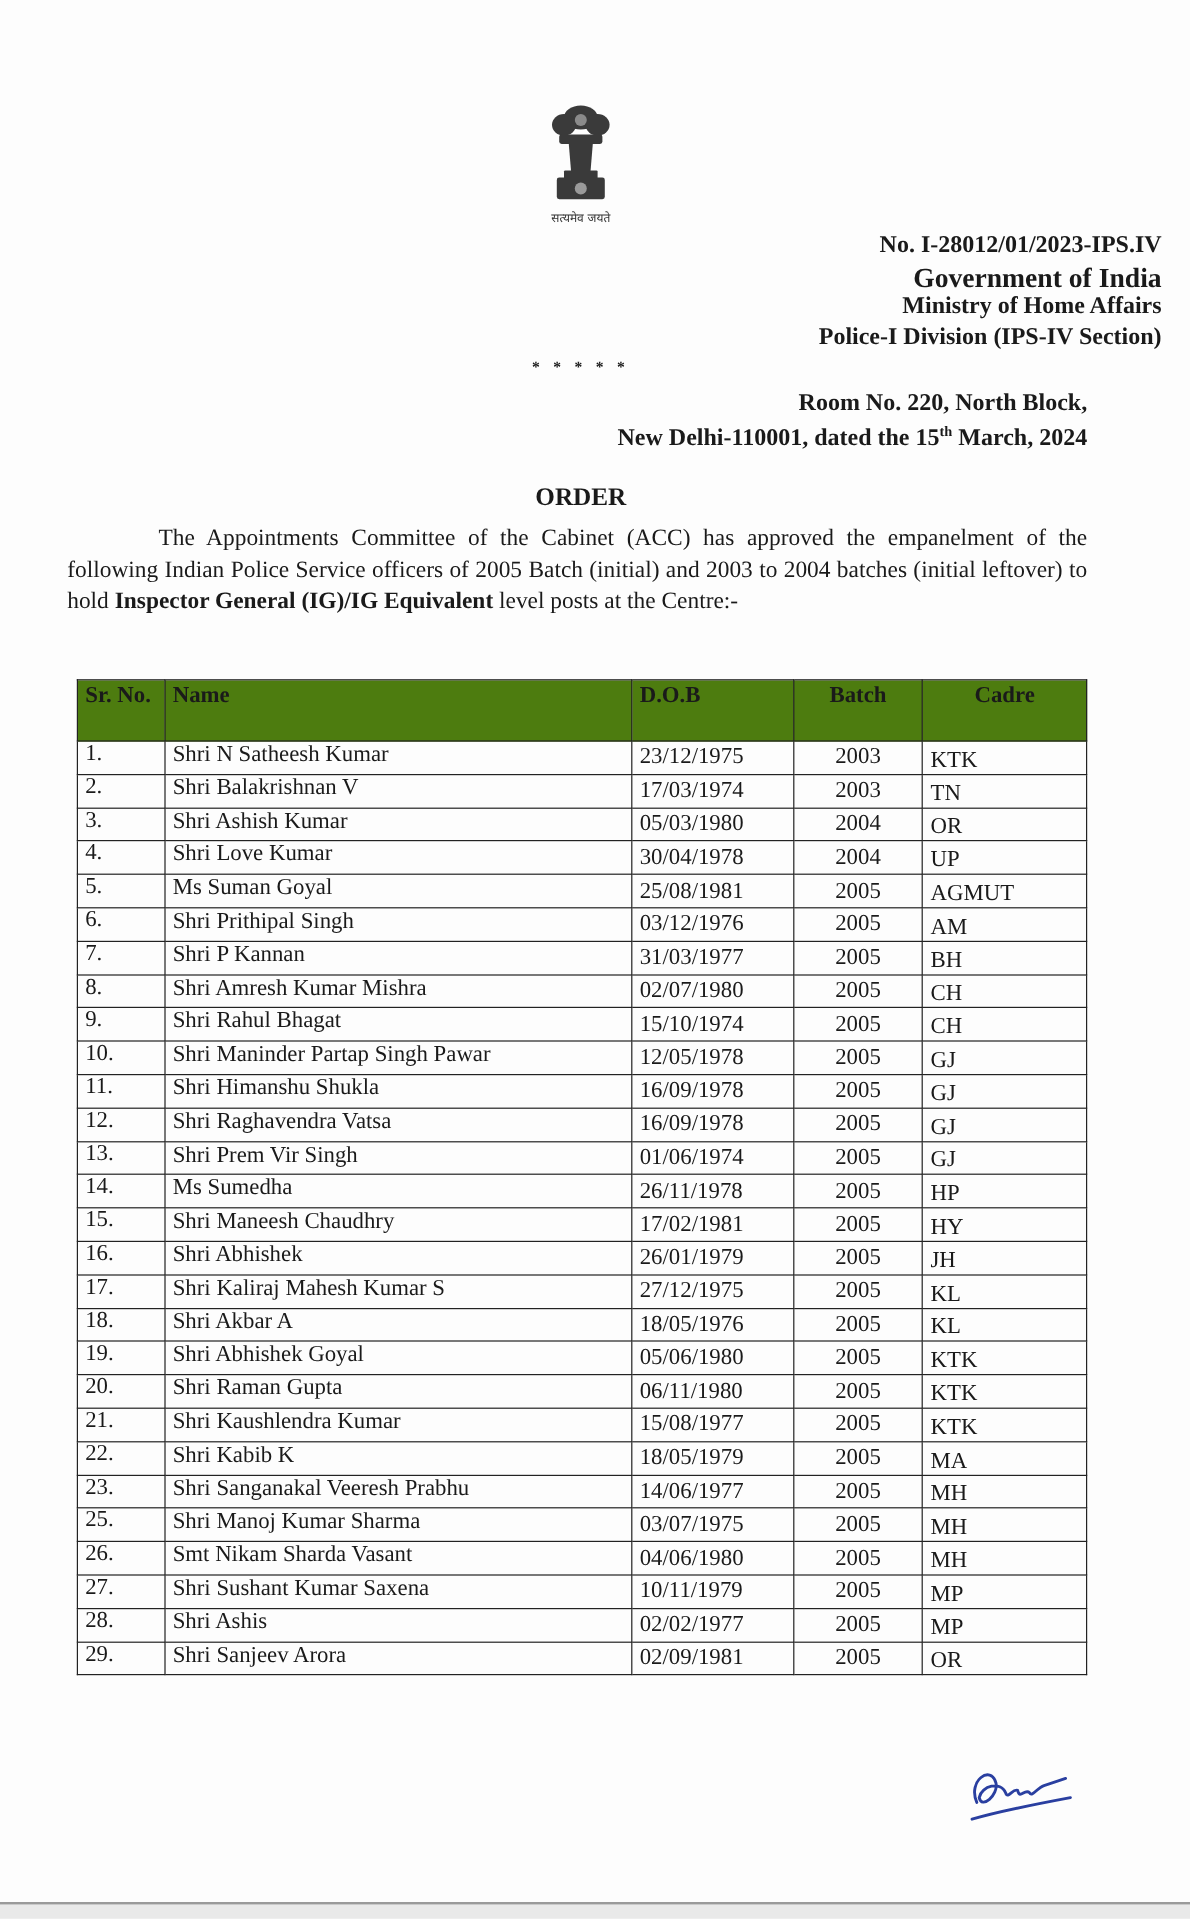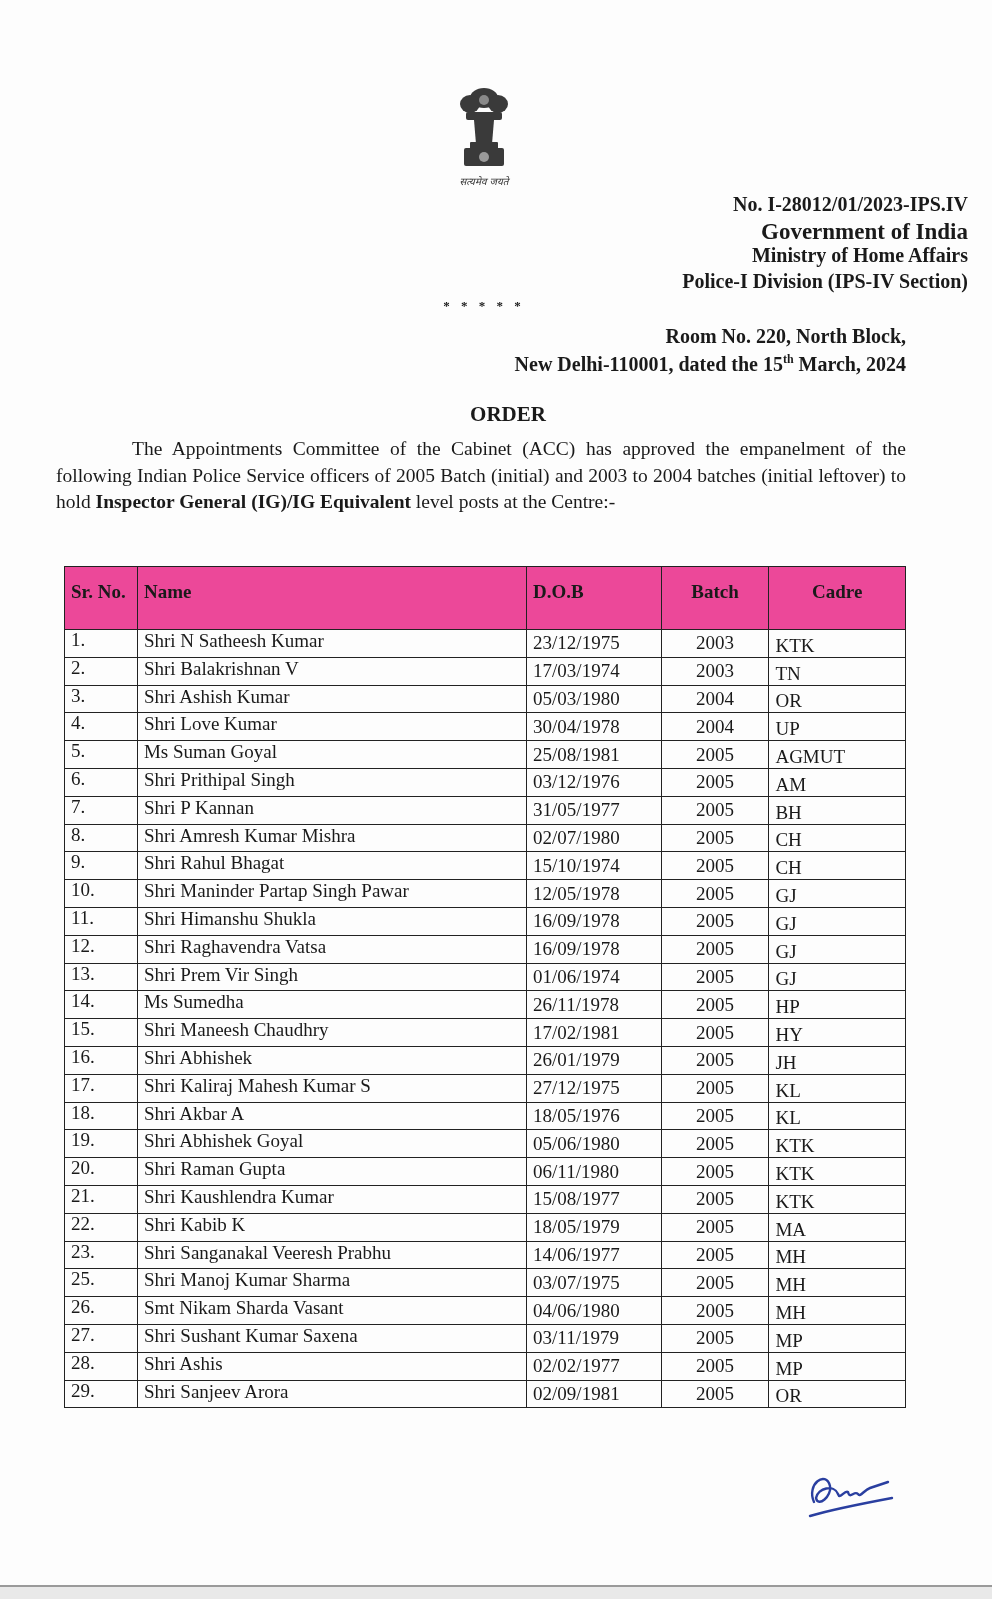--- a/index.html
+++ b/index.html
@@ -3,38 +3,38 @@
 <meta charset="utf-8">
 <style>
   html, body { margin: 0; padding: 0; }
   body {
     width: 992px; height: 1599px; background: #ffffff; position: relative; overflow: hidden;
     font-family: "Liberation Serif", "DejaVu Serif", serif; color: #1a1a1a;
   }
   .page { position: absolute; left: 0; top: 0; width: 992px; height: 1585px; background: #fdfdfd; }
   .page-bottom { position: absolute; left: 0; top: 1585px; width: 992px; height: 14px; background: #e9e9e9; border-top: 2px solid #9a9a9a; }
   .emblem { position: absolute; left: 452px; top: 84px; width: 64px; height: 92px; }
-  .motto { position: absolute; left: 400px; top: 174px; width: 168px; text-align: center; font-size: 10px; font-family: "DejaVu Sans", sans-serif; color: #333; font-style: italic; }
+  .motto { position: absolute; left: 400px; top: 174px; width: 168px; text-align: center; font-size: 10px; font-family: "DejaVu Sans", sans-serif; color: #333; }
   .header-line { position: absolute; left: 0; width: 968px; text-align: right; font-weight: bold; font-size: 20px; }
   .h1 { top: 193px; }
   .h2 { top: 219px; font-size: 23px; }
   .h3 { top: 244px; }
   .h4 { top: 270px; }
   .stars { position: absolute; top: 298px; left: 0; width: 968px; text-align: center; font-size: 13px; letter-spacing: 4px; font-weight: bold; }
   .addr { position: absolute; right: 86px; text-align: right; font-weight: bold; font-size: 20px; white-space: nowrap; }
   .addr1 { top: 325px; }
   .addr2 { top: 352px; }
   .addr2 sup { font-size: 12px; }
-  .order-title { position: absolute; top: 402px; left: 0; width: 968px; text-align: center; font-weight: bold; font-size: 21px; padding-left: 24px; }
+  .order-title { position: absolute; top: 402px; left: 0; width: 968px; text-align: center; font-weight: bold; font-size: 21px; }
   .body-para { position: absolute; top: 436px; left: 56px; width: 850px; font-size: 19.5px; line-height: 26.5px; text-align: justify; }
   .body-para .indent { display: inline-block; width: 76px; }
   .body-para b { font-weight: bold; }
   table.officers { position: absolute; left: 64px; top: 566px; width: 842px; border-collapse: collapse; font-size: 19px; }
   table.officers th, table.officers td { border: 1.5px solid #222; padding: 0 6px; height: 26.8px; }
-  table.officers th { background: #ec4899; font-weight: bold; vertical-align: top; height: 48px; padding-top: 14px; }
+  table.officers th { background: #4d7c0f; font-weight: bold; vertical-align: top; height: 48px; padding-top: 2px; }
   .col-sr { width: 58px; text-align: left; }
   .col-name { width: 366px; text-align: left; }
   .col-dob { width: 118px; text-align: left; }
   .col-batch { width: 92px; text-align: center; }
   .col-cadre { width: 120px; }
   td.col-sr { line-height: 1; vertical-align: top; padding-top: 2px; }
   td.col-name { vertical-align: top; padding-top: 2px; }
   td.col-dob, td.col-batch { vertical-align: middle; }
   td.col-cadre { vertical-align: bottom; padding-bottom: 1px; }
   .signature { position: absolute; left: 800px; top: 1464px; width: 100px; height: 60px; }
@@ -121,21 +121,21 @@
         <tr>
           <td class="col-sr">6.</td>
           <td class="col-name">Shri Prithipal Singh</td>
           <td class="col-dob">03/12/1976</td>
           <td class="col-batch">2005</td>
           <td class="col-cadre">AM</td>
         </tr>
         <tr>
           <td class="col-sr">7.</td>
           <td class="col-name">Shri P Kannan</td>
-          <td class="col-dob">31/05/1977</td>
+          <td class="col-dob">31/03/1977</td>
           <td class="col-batch">2005</td>
           <td class="col-cadre">BH</td>
         </tr>
         <tr>
           <td class="col-sr">8.</td>
           <td class="col-name">Shri Amresh Kumar Mishra</td>
           <td class="col-dob">02/07/1980</td>
           <td class="col-batch">2005</td>
           <td class="col-cadre">CH</td>
         </tr>
@@ -254,21 +254,21 @@
         <tr>
           <td class="col-sr">26.</td>
           <td class="col-name">Smt Nikam Sharda Vasant</td>
           <td class="col-dob">04/06/1980</td>
           <td class="col-batch">2005</td>
           <td class="col-cadre">MH</td>
         </tr>
         <tr>
           <td class="col-sr">27.</td>
           <td class="col-name">Shri Sushant Kumar Saxena</td>
-          <td class="col-dob">03/11/1979</td>
+          <td class="col-dob">10/11/1979</td>
           <td class="col-batch">2005</td>
           <td class="col-cadre">MP</td>
         </tr>
         <tr>
           <td class="col-sr">28.</td>
           <td class="col-name">Shri Ashis</td>
           <td class="col-dob">02/02/1977</td>
           <td class="col-batch">2005</td>
           <td class="col-cadre">MP</td>
         </tr>

